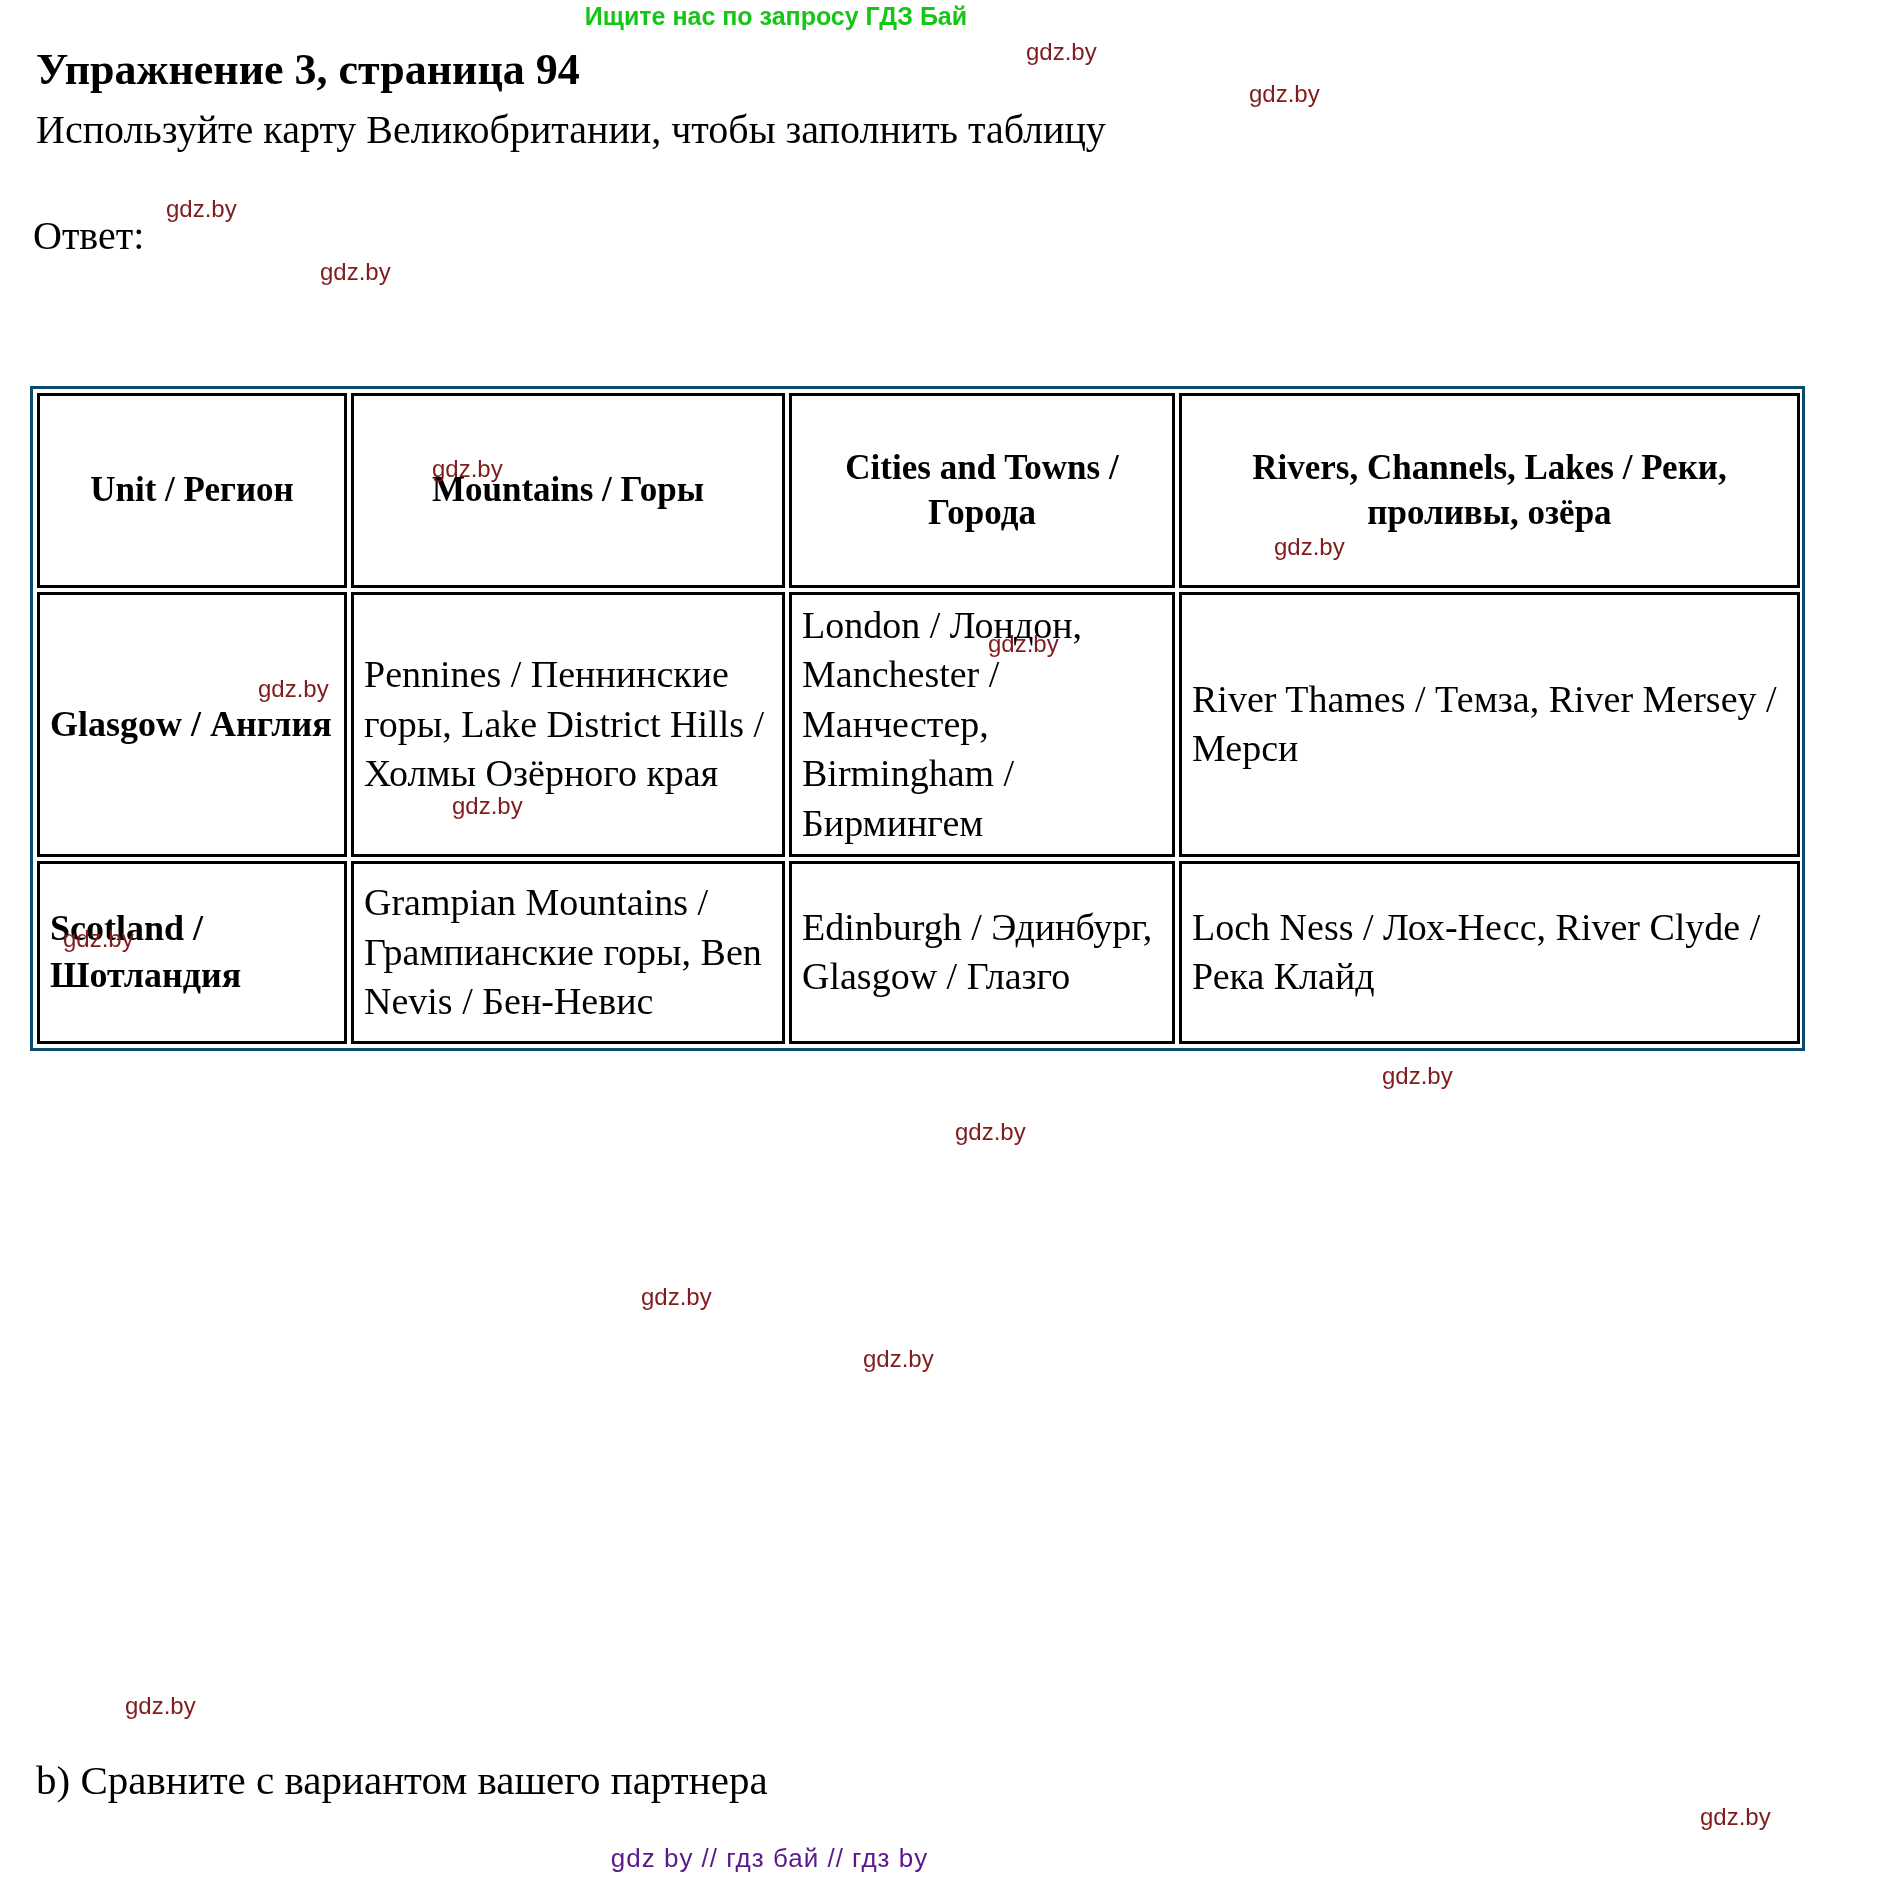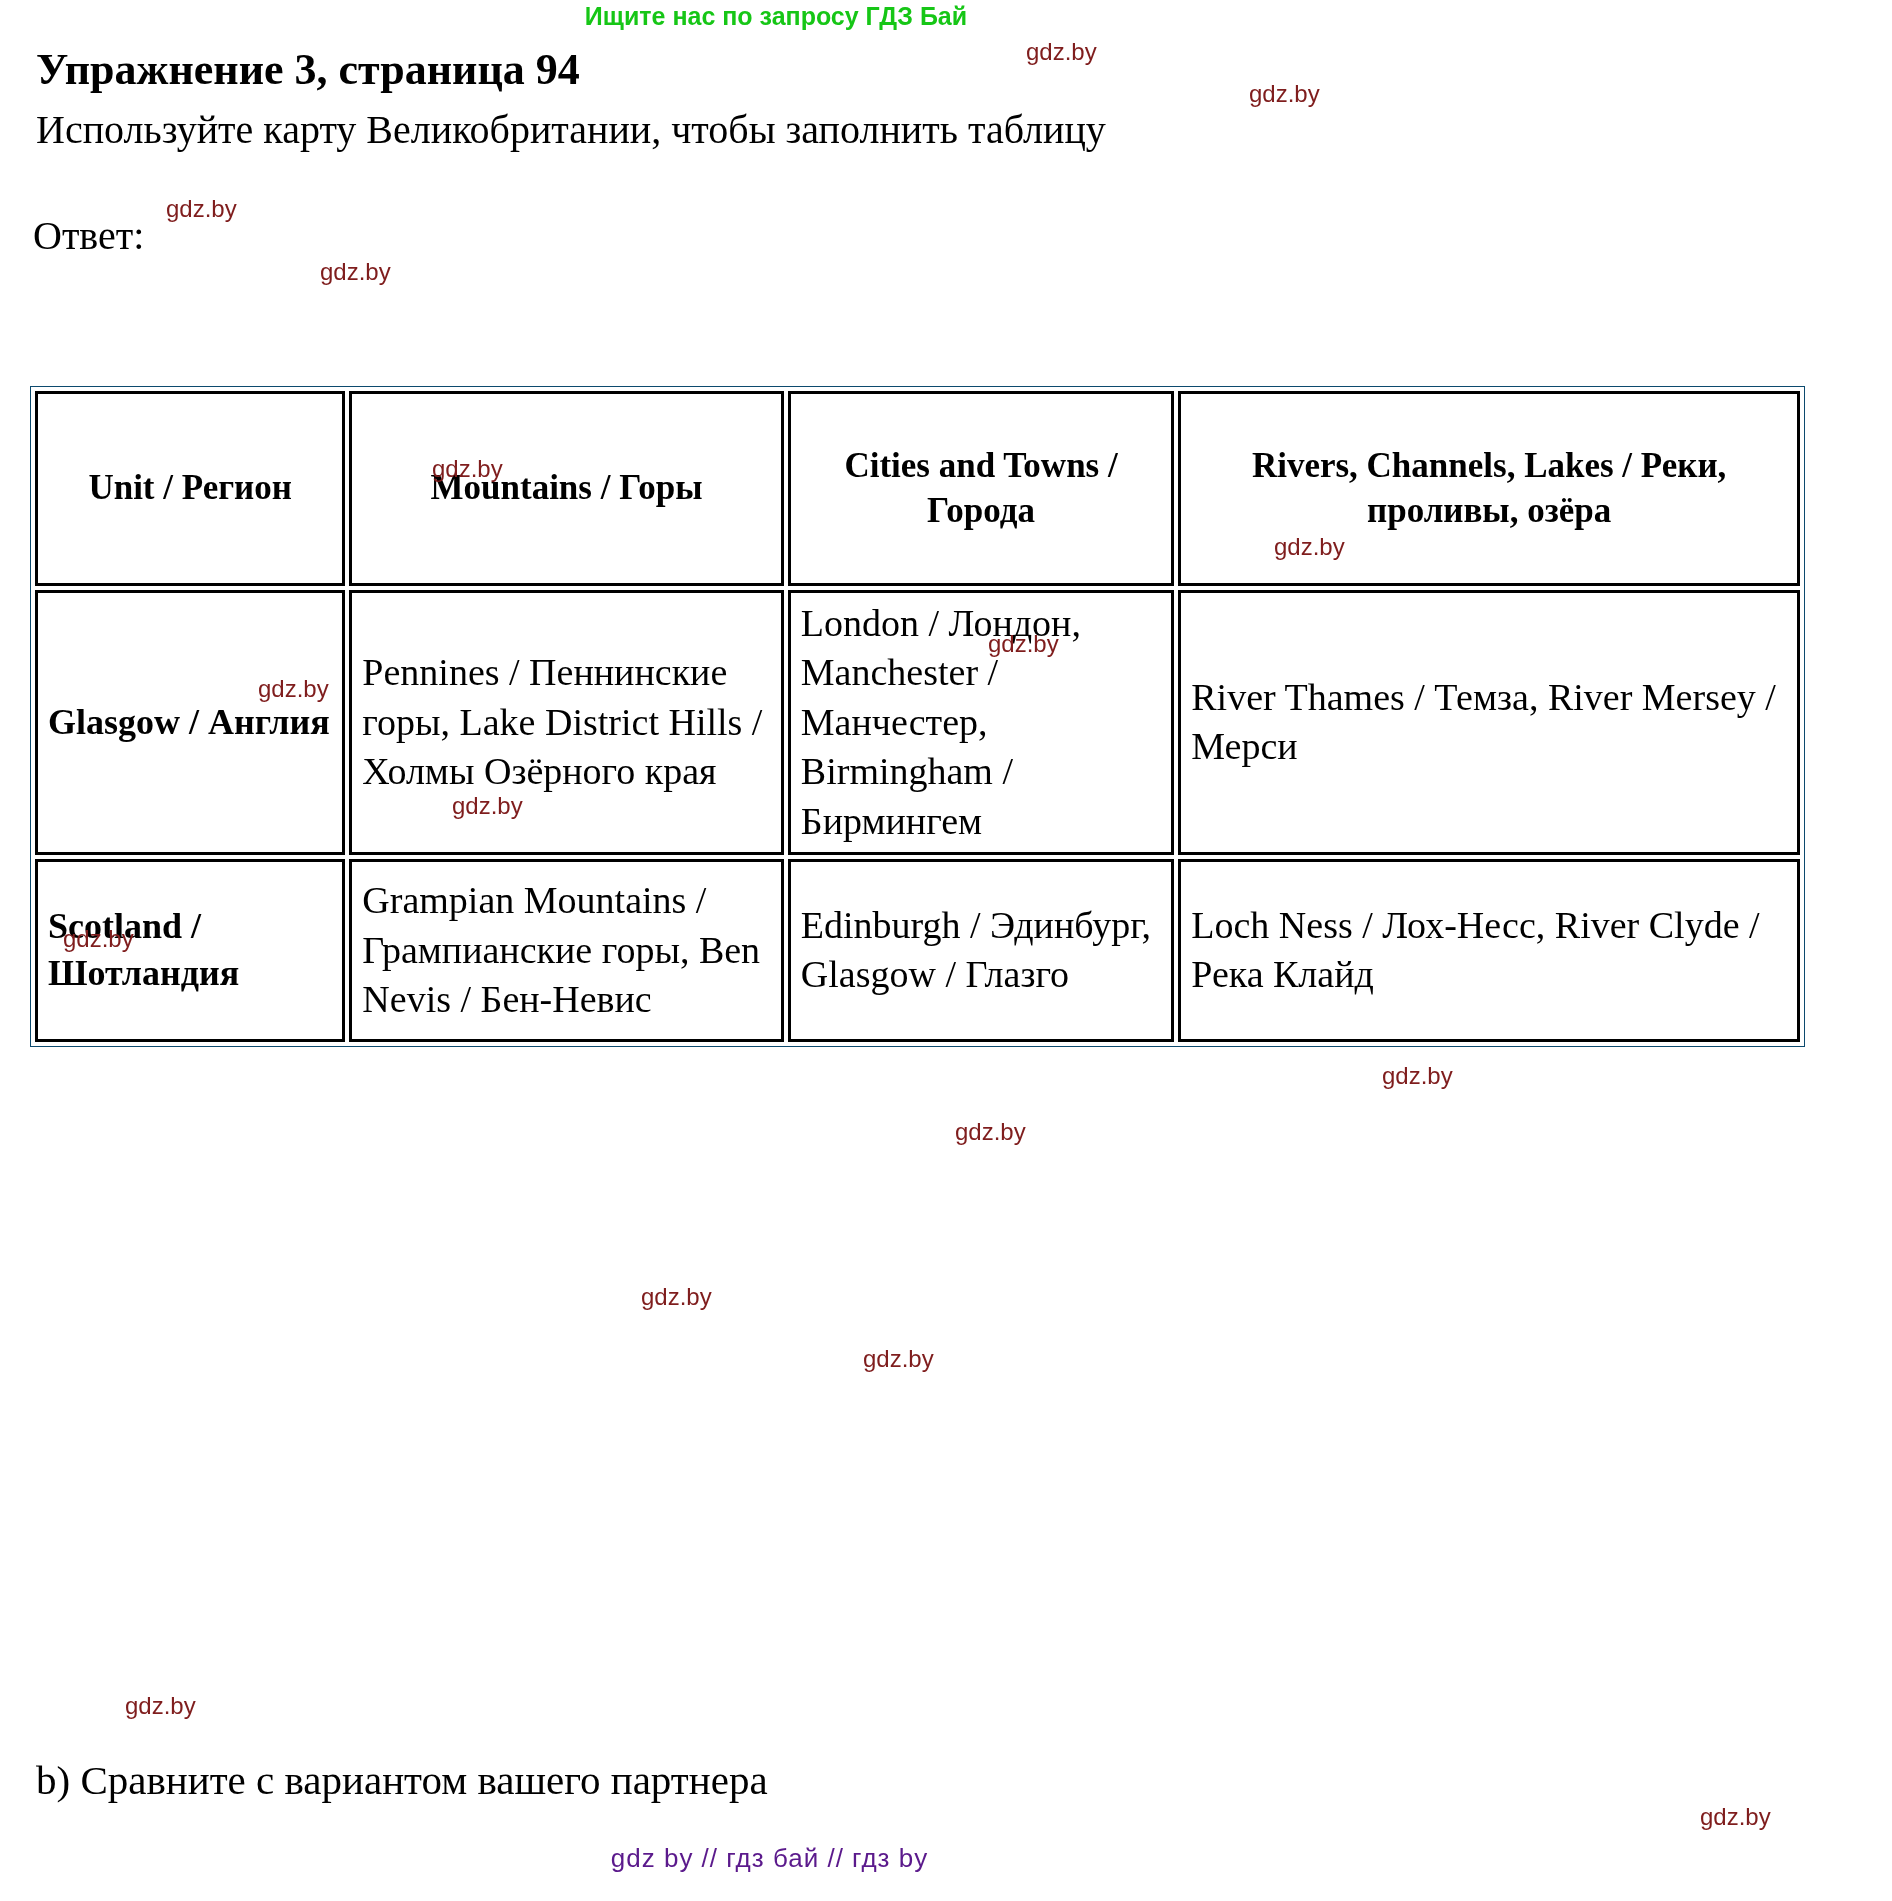--- a/index.html
+++ b/index.html
@@ -64,21 +64,21 @@
     white-space: nowrap;
     pointer-events: none;
   }
 
   
   .tbl-wrap {
     position: absolute;
     left: 30px;
     top: 386px;
     width: 1775px;
-    border: 1px solid #0c4a6e;
+    border: 3px solid #0c4a6e;
     box-sizing: border-box;
   }
   table.grid {
     border-collapse: separate;
     border-spacing: 4px;
     width: 100%;
     table-layout: fixed;
   }
   table.grid td, table.grid th {
     border: 3px solid #000;

